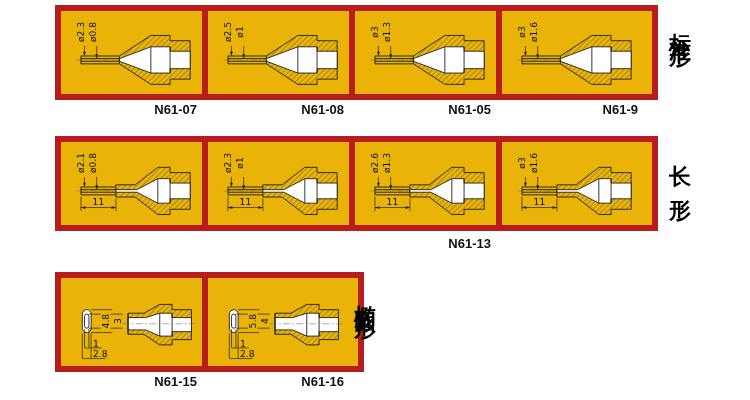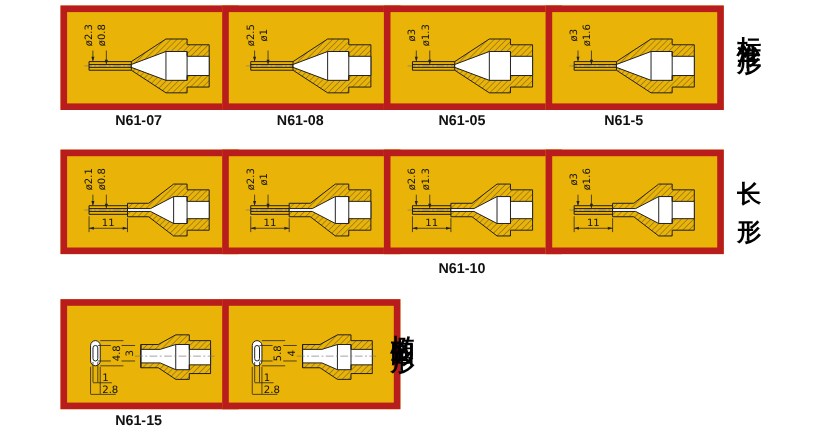--- a/index.html
+++ b/index.html
@@ -2,21 +2,21 @@
 <html><head>
 <meta charset="utf-8">
 <style>
   * { margin:0; padding:0; box-sizing:border-box; }
   html,body { background:#ffffff; }
   body { font-family:"Liberation Sans", sans-serif; }
   .stage { position:relative; width:750px; height:400px; background:#fff; overflow:hidden; }
   .cell { position:absolute; width:162px; height:95px; border:6px solid #b91c1c; background:#eab308; }
   .cell.r3 { height:100px; }
   .cell svg { width:100%; height:100%; display:block; }
-  .plabel { position:absolute; width:142px; text-align:center; font-weight:bold;
+  .plabel { position:absolute; width:142px; text-align:right; font-weight:bold;
             font-size:13px; color:#111; font-family:"Liberation Sans", sans-serif; }
   .cat { position:absolute; writing-mode:vertical-rl; text-orientation:upright;
          font-weight:bold; font-size:22px; color:#000;
          font-family:"DejaVu Sans", sans-serif; line-height:1; }
   .cat.c1 { left:669px; top:15px;  letter-spacing:7px; }
   .cat.c2 { left:669px; top:147px; letter-spacing:36px; }
   .cat.c3 { left:354px; top:287px; letter-spacing:7px; }
   .ln  { stroke:#1a1a1a; stroke-width:1; fill:none; }
   .lnr { stroke:#1a1a1a; stroke-width:1; fill:#fff; }
   .body { stroke:#1a1a1a; stroke-width:1; }
@@ -116,21 +116,21 @@
       <line class="dim" x1="26" y1="40" x2="26" y2="53.5"></line>
         <polygon class="arr" points="26,54.5 24.4,49.5 27.6,49.5"></polygon>
       <text class="dt" x="11" y="24" transform="rotate(-90 11 24)" text-anchor="middle">ø3</text>
       <text class="dt" x="25" y="24" transform="rotate(-90 25 24)" text-anchor="middle">ø1.6</text>
     </svg>
   </div>
 
   <div class="plabel" style="left:55px;top:102px">N61-07</div>
   <div class="plabel" style="left:202px;top:102px">N61-08</div>
   <div class="plabel" style="left:349px;top:102px">N61-05</div>
-  <div class="plabel" style="left:496px;top:102px">N61-5</div>
+  <div class="plabel" style="left:496px;top:102px">N61-9</div>
   <div class="cat c1">标准形</div>
 
   <div class="cell" style="left:55px;top:136px">
     <svg viewBox="0 0 142 95">
       <line class="cl" x1="3" y1="56" x2="72" y2="56"></line>
       <polygon class="body" fill="url(#hatch)" points="48,49 70,49 96,29 110,29 110,35 133,35 133,77 110,77 110,83 96,83 70,63 48,63"></polygon>
       <polygon class="cavity" points="48,54.5 72,54.5 96,42 110,42 110,47 133,47 133,65 110,65 110,70 96,70 72,57.5 48,57.5"></polygon>
       <line class="ln" x1="96" y1="42" x2="96" y2="70"></line>
         <line class="ln" x1="110" y1="42" x2="110" y2="70"></line>
       <line class="ln" x1="8" y1="51.5" x2="48" y2="51.5"></line>
@@ -224,21 +224,21 @@
       <text class="dt" x="25" y="24" transform="rotate(-90 25 24)" text-anchor="middle">ø1.6</text>
       <line class="dim" x1="8" y1="62.5" x2="8" y2="79"></line>
         <line class="dim" x1="48" y1="64.5" x2="48" y2="79"></line>
       <line class="dim" x1="8" y1="75" x2="48" y2="75"></line>
       <polygon class="arr" points="8,75 13,73.4 13,76.6"></polygon>
         <polygon class="arr" points="48,75 43,73.4 43,76.6"></polygon>
       <text class="dt" x="28" y="72.5" text-anchor="middle">11</text>
     </svg>
   </div>
 
-  <div class="plabel" style="left:349px;top:236px">N61-10</div>
+  <div class="plabel" style="left:349px;top:236px">N61-13</div>
   <div class="cat c2">长形</div>
 
   <div class="cell r3" style="left:55px;top:272px">
     <svg viewBox="0 0 142 100">
       <g>
         <rect class="lnr" x="10" y="36" width="10" height="26" rx="5"></rect>
         <rect class="lnr" x="12.5" y="41" width="5" height="16" rx="2.5"></rect>
       </g>
       <line class="dim" x1="12.5" y1="58" x2="12.5" y2="79"></line>
         <line class="dim" x1="17.5" y1="58" x2="17.5" y2="79"></line>
@@ -293,15 +293,16 @@
         <polygon class="cavity" points="62,45 82,45 98,40 112,40 112,45 134,45 134,61 112,61 112,66 98,66 82,59 62,59"></polygon>
         <line class="ln" x1="98" y1="40" x2="98" y2="66"></line>
           <line class="ln" x1="112" y1="40" x2="112" y2="66"></line>
         <line class="ln" x1="62" y1="40" x2="62" y2="64"></line>
         <line class="cl" x1="56" y1="52" x2="138" y2="52"></line>
       </g>
     </svg>
   </div>
 
   <div class="plabel" style="left:55px;top:374px">N61-15</div>
+  <div class="plabel" style="left:202px;top:374px">N61-16</div>
   <div class="cat c3">椭圆形</div>
 
 </div>
 
 </body></html>

